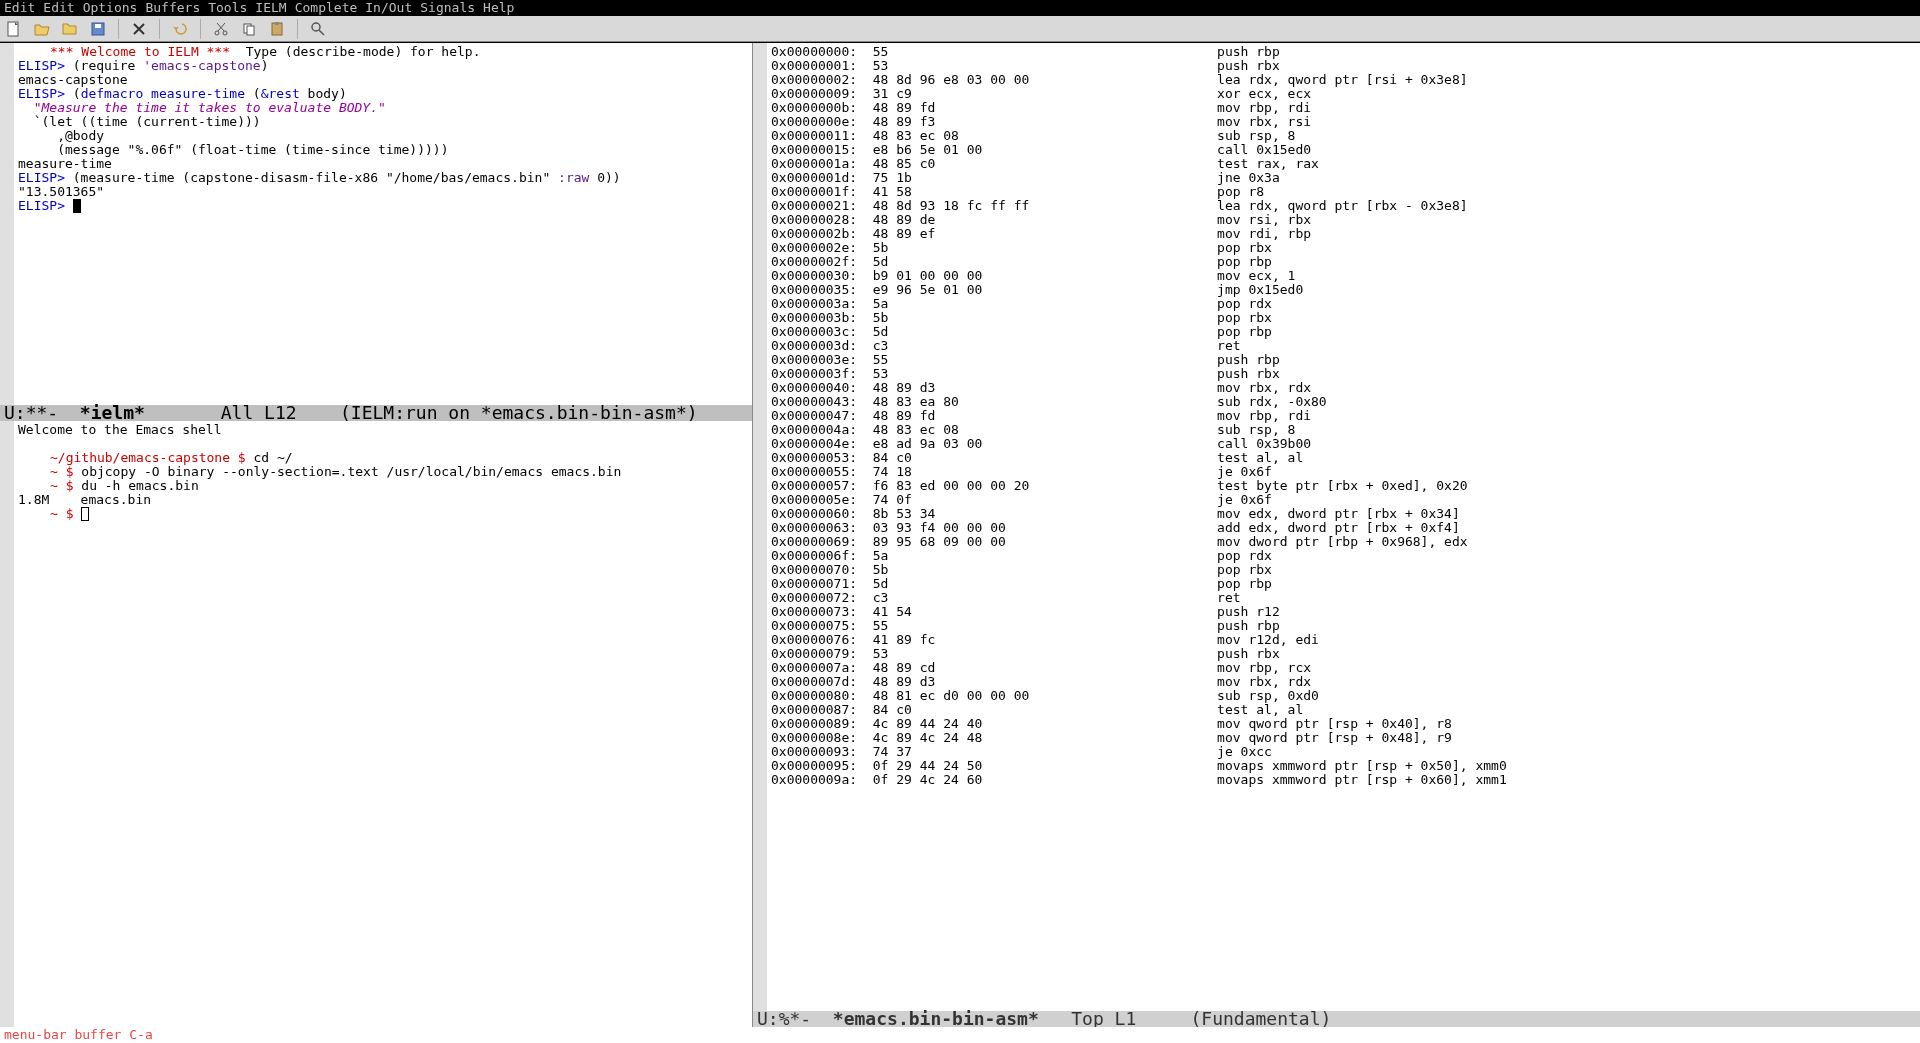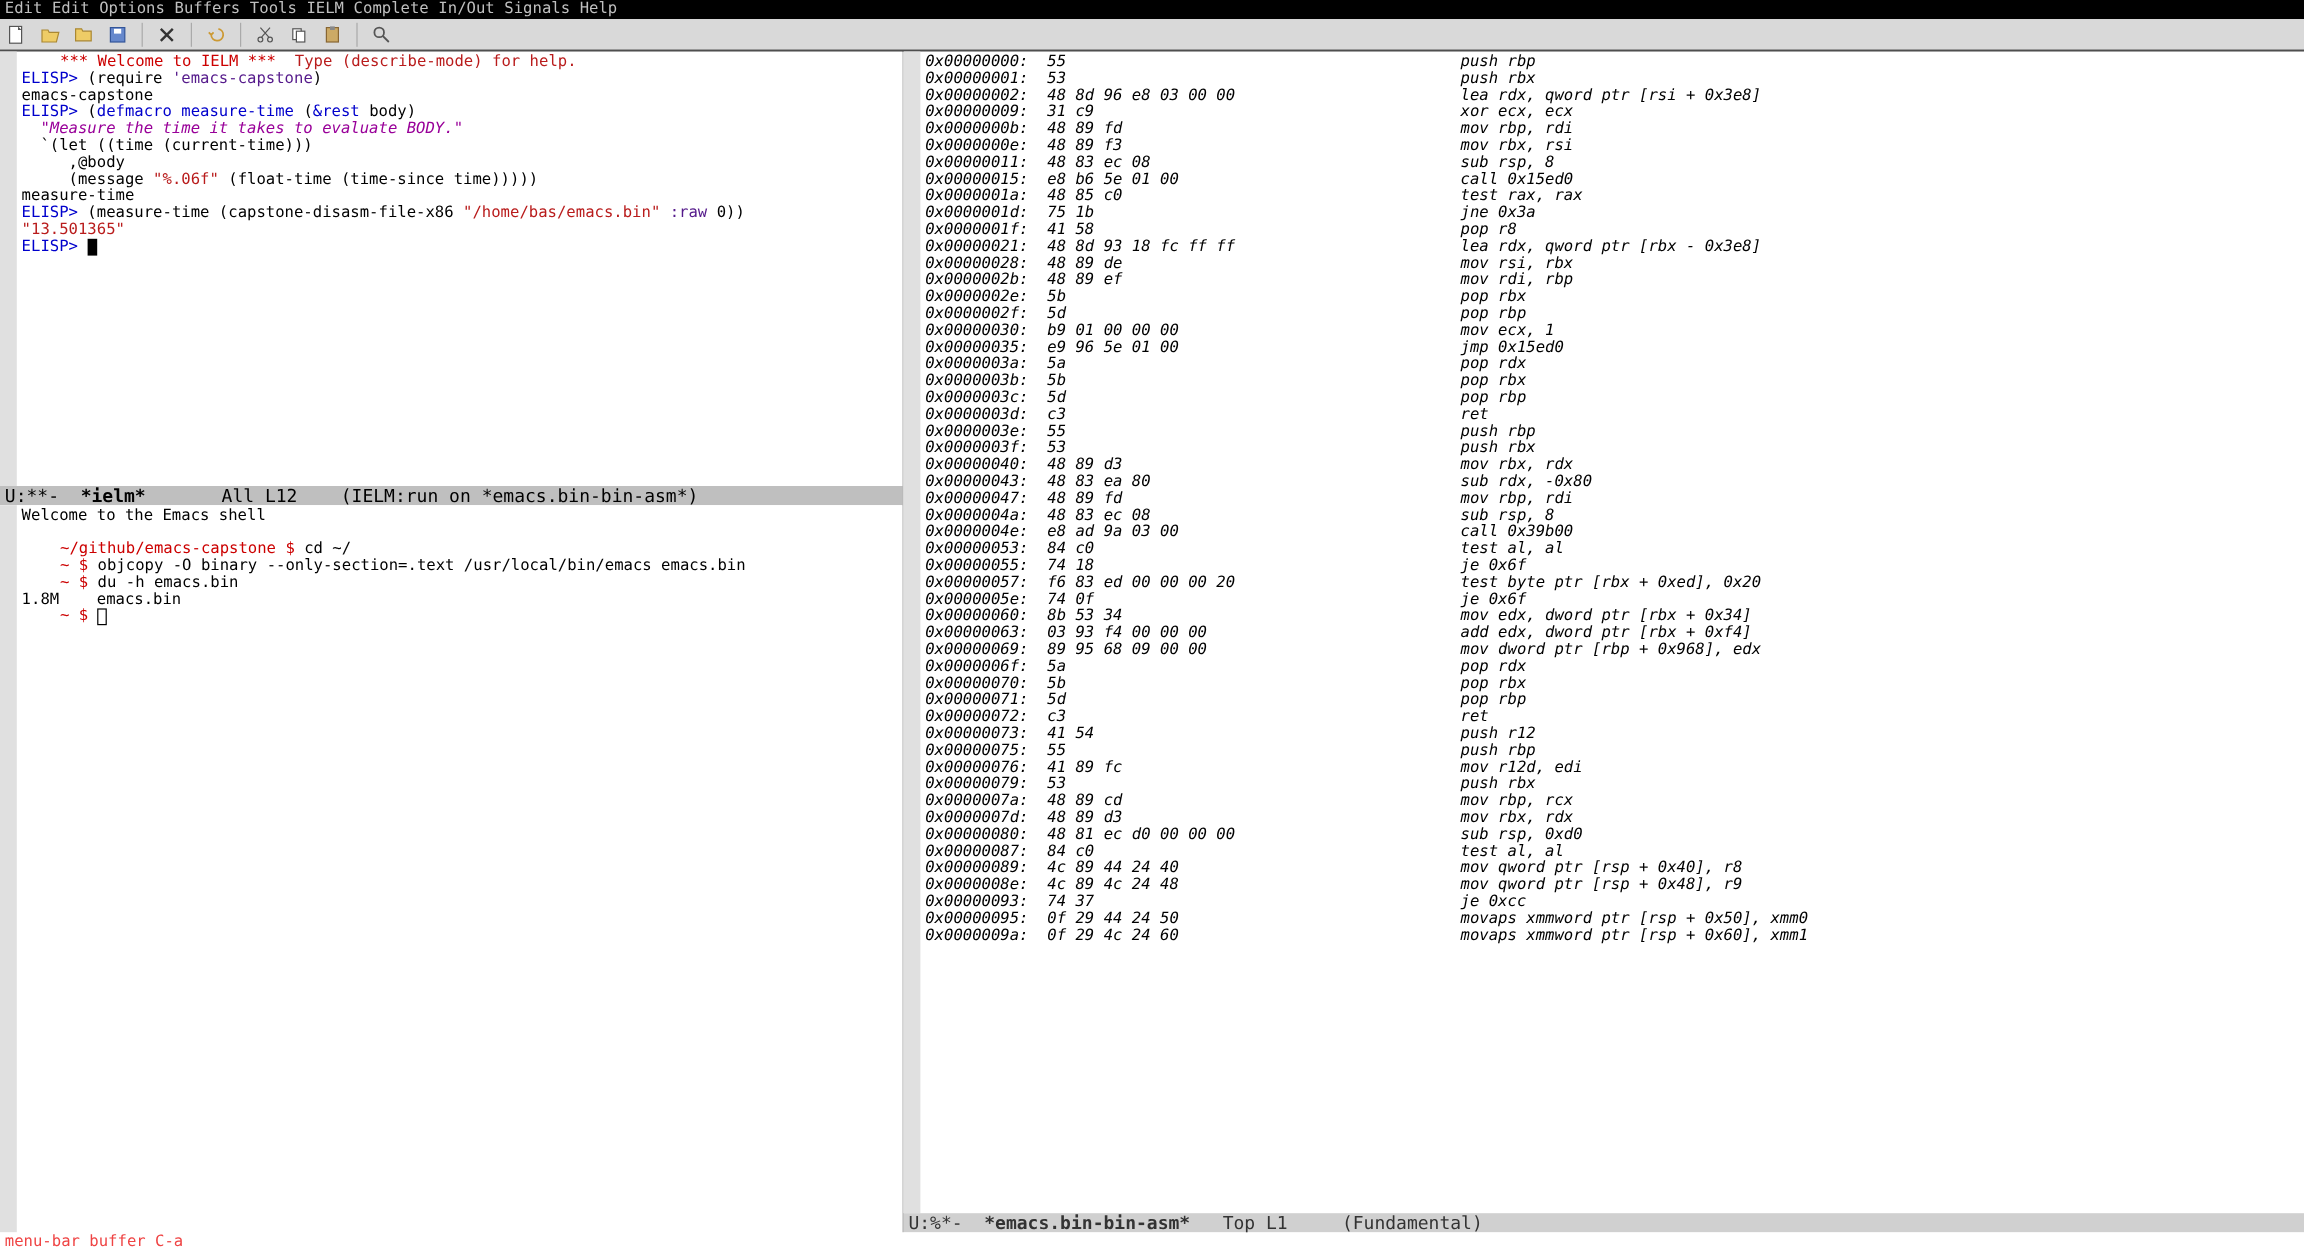--- a/index.html
+++ b/index.html
@@ -55,39 +55,39 @@
   flex-direction: column;
 }
 .pane {
   background: #fff;
   overflow: hidden;
   white-space: pre;
   padding: 2px 4px;
 }
 .left-top { height: 362px; border-left: 14px solid #e0e0e0; }
 .left-bot { flex: 1; border-left: 14px solid #e0e0e0; }
-.right-pane { flex: 1; border-left: 14px solid #e0e0e0; font-style: italic; }
+.right-pane { flex: 1; border-left: 14px solid #e0e0e0; }
 .modeline {
   background: #bfbfbf;
   color: #000;
   padding: 1px 4px;
   white-space: pre;
-  font-size: 15px;
+  font-size: 18px;
 }
 .modeline.inactive { background: #d0d0d0; color: #333; }
 .echo {
   background: #fff;
   color: #ef4444;
   padding: 1px 4px;
   white-space: pre;
 }
 .c-red { color: #cc0000; margin-left: 32px; }
 .c-blue { color: #0000cc; }
 .c-purple { color: #990099; font-style: italic; }
-.c-green { color: #b91c1c; }
+.c-green { color: #000000; }
 .c-builtin { color: #551a8b; }
 .cursor {
   display: inline-block;
   width: 8px; height: 14px;
   background: #000;
   vertical-align: text-bottom;
 }
 .cursor-outline {
   display: inline-block;
   width: 8px; height: 14px;

